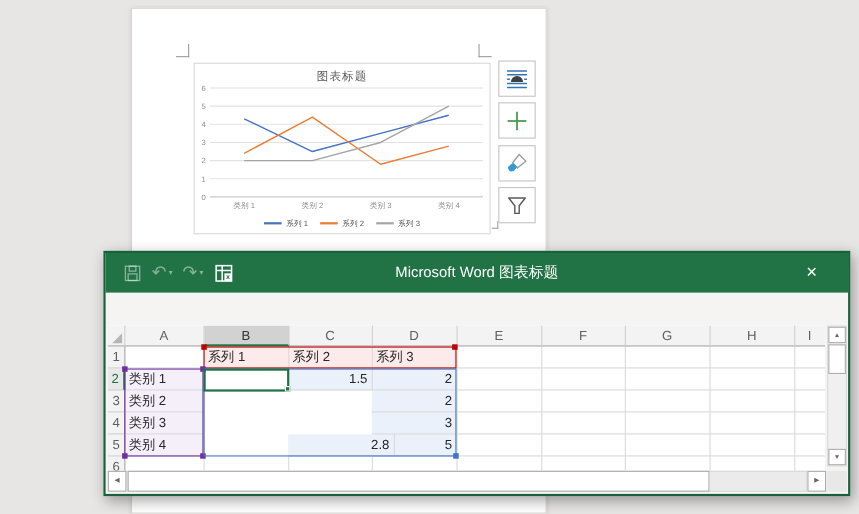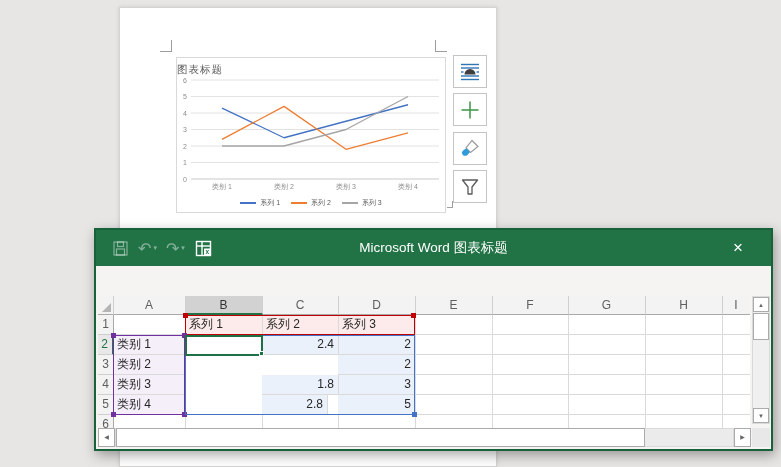--- a/index.html
+++ b/index.html
@@ -11,21 +11,21 @@
           background:#ffffff; border:1px solid #d5d3d1; box-shadow:0 0 4px rgba(0,0,0,.12); }
   .crop { position:absolute; width:12px; height:12px; }
   .crop.tl { left:160px; top:40px; border-right:1px solid #9d9d9d; border-bottom:1px solid #9d9d9d; }
   .crop.tr { left:435px; top:40px; border-left:1px solid #9d9d9d; border-bottom:1px solid #9d9d9d; }
   .anchor-mark { position:absolute; left:447px; top:201px; width:6px; height:7px;
           border-right:1px solid #a0a0a0; border-bottom:1px solid #a0a0a0; }
 
   
   .chart-box { position:absolute; left:176px; top:57px; width:270px; height:156px;
           background:#fff; border:1px solid #d9d9d9; }
-  .chart-title { position:absolute; top:5px; left:0; width:100%; 
+  .chart-title { position:absolute; top:5px; left:0; width:100%; text-align:center;
           font-size:10.5px; color:#595959; letter-spacing:1px; }
   .chart-box svg { position:absolute; left:0; top:0; }
   .legend { position:absolute; left:0; bottom:4px; width:100%; display:flex;
           justify-content:center; align-items:center; gap:11px; }
   .legend .item { display:flex; align-items:center; gap:4px; }
   .legend .swatch { width:16px; height:2px; display:inline-block; }
   .legend .lbl { font-size:7px; color:#595959; }
 
   
   .side-btn { position:absolute; left:453px; width:34px; height:33px; background:#fff;
@@ -204,44 +204,43 @@
       <div class="cell" style="left: 240px; top: 119px; width: 78px; height: 20px;"></div>
       <div class="cell" style="left: 164px; top: 119px; width: 77px; height: 20px;"></div>
       <div class="cell" style="left: 87px; top: 119px; width: 78px; height: 20px;"></div>
       <div class="cell" style="left: 15px; top: 119px; width: 73px; height: 20px;"></div>
       <div class="cell" style="left: 624px; top: 99px; width: 29px; height: 20px;"></div>
       <div class="cell" style="left: 547px; top: 99px; width: 78px; height: 20px;"></div>
       <div class="cell" style="left: 470px; top: 99px; width: 78px; height: 20px;"></div>
       <div class="cell" style="left: 394px; top: 99px; width: 77px; height: 20px;"></div>
       <div class="cell" style="left: 317px; top: 99px; width: 78px; height: 20px;"></div>
       <div class="cell fill-blue num" style="left: 240px; top: 99px; width: 78px; height: 20px;">5</div>
-      <div class="cell fill-blue num" style="left: 164px; top: 99px; width: 66px; height: 20px;">2.8</div>
+      <div class="cell fill-blue num" style="left: 164px; top: 99px; width: 97px; height: 20px;">2.8</div>
       <div class="cell fill-purple" style="left: 15px; top: 99px; width: 73px; height: 20px;">类别 4</div>
       <div class="cell" style="left: 624px; top: 79px; width: 29px; height: 20px;"></div>
       <div class="cell" style="left: 547px; top: 79px; width: 78px; height: 20px;"></div>
       <div class="cell" style="left: 470px; top: 79px; width: 78px; height: 20px;"></div>
       <div class="cell" style="left: 394px; top: 79px; width: 77px; height: 20px;"></div>
       <div class="cell" style="left: 317px; top: 79px; width: 78px; height: 20px;"></div>
       <div class="cell fill-blue num" style="left: 240px; top: 79px; width: 78px; height: 20px;">3</div>
-      <div class="cell fill-blue num" style="left: 164px; top: 79px; width: 77px; height: 20px;">1.8</div>
       <div class="cell fill-purple" style="left: 15px; top: 79px; width: 73px; height: 20px;">类别 3</div>
       <div class="cell" style="left: 624px; top: 59px; width: 29px; height: 20px;"></div>
       <div class="cell" style="left: 547px; top: 59px; width: 78px; height: 20px;"></div>
       <div class="cell" style="left: 470px; top: 59px; width: 78px; height: 20px;"></div>
       <div class="cell" style="left: 394px; top: 59px; width: 77px; height: 20px;"></div>
       <div class="cell" style="left: 317px; top: 59px; width: 78px; height: 20px;"></div>
       <div class="cell fill-blue num" style="left: 240px; top: 59px; width: 78px; height: 20px;">2</div>
       <div class="cell fill-purple" style="left: 15px; top: 59px; width: 73px; height: 20px;">类别 2</div>
       <div class="cell" style="left: 624px; top: 39px; width: 29px; height: 20px;"></div>
       <div class="cell" style="left: 547px; top: 39px; width: 78px; height: 20px;"></div>
       <div class="cell" style="left: 470px; top: 39px; width: 78px; height: 20px;"></div>
       <div class="cell" style="left: 394px; top: 39px; width: 77px; height: 20px;"></div>
       <div class="cell" style="left: 317px; top: 39px; width: 78px; height: 20px;"></div>
       <div class="cell fill-blue num" style="left: 240px; top: 39px; width: 78px; height: 20px;">2</div>
-      <div class="cell fill-blue num" style="left: 164px; top: 39px; width: 77px; height: 20px;">2.4</div>
+      <div class="cell fill-blue num" style="left: 164px; top: 39px; width: 77px; height: 20px;">1.5</div>
       <div class="cell fill-purple" style="left: 15px; top: 39px; width: 73px; height: 20px;">类别 1</div>
       <div class="cell" style="left: 624px; top: 19px; width: 29px; height: 20px;"></div>
       <div class="cell" style="left: 547px; top: 19px; width: 78px; height: 20px;"></div>
       <div class="cell" style="left: 470px; top: 19px; width: 78px; height: 20px;"></div>
       <div class="cell" style="left: 394px; top: 19px; width: 77px; height: 20px;"></div>
       <div class="cell" style="left: 317px; top: 19px; width: 78px; height: 20px;"></div>
       <div class="cell fill-pink" style="left: 240px; top: 19px; width: 78px; height: 20px;">系列 3</div>
       <div class="cell fill-pink" style="left: 164px; top: 19px; width: 77px; height: 20px;">系列 2</div>
       <div class="cell fill-pink" style="left: 87px; top: 19px; width: 78px; height: 20px;">系列 1</div>
       <div class="cell" style="left: 15px; top: 19px; width: 73px; height: 20px;"></div>

